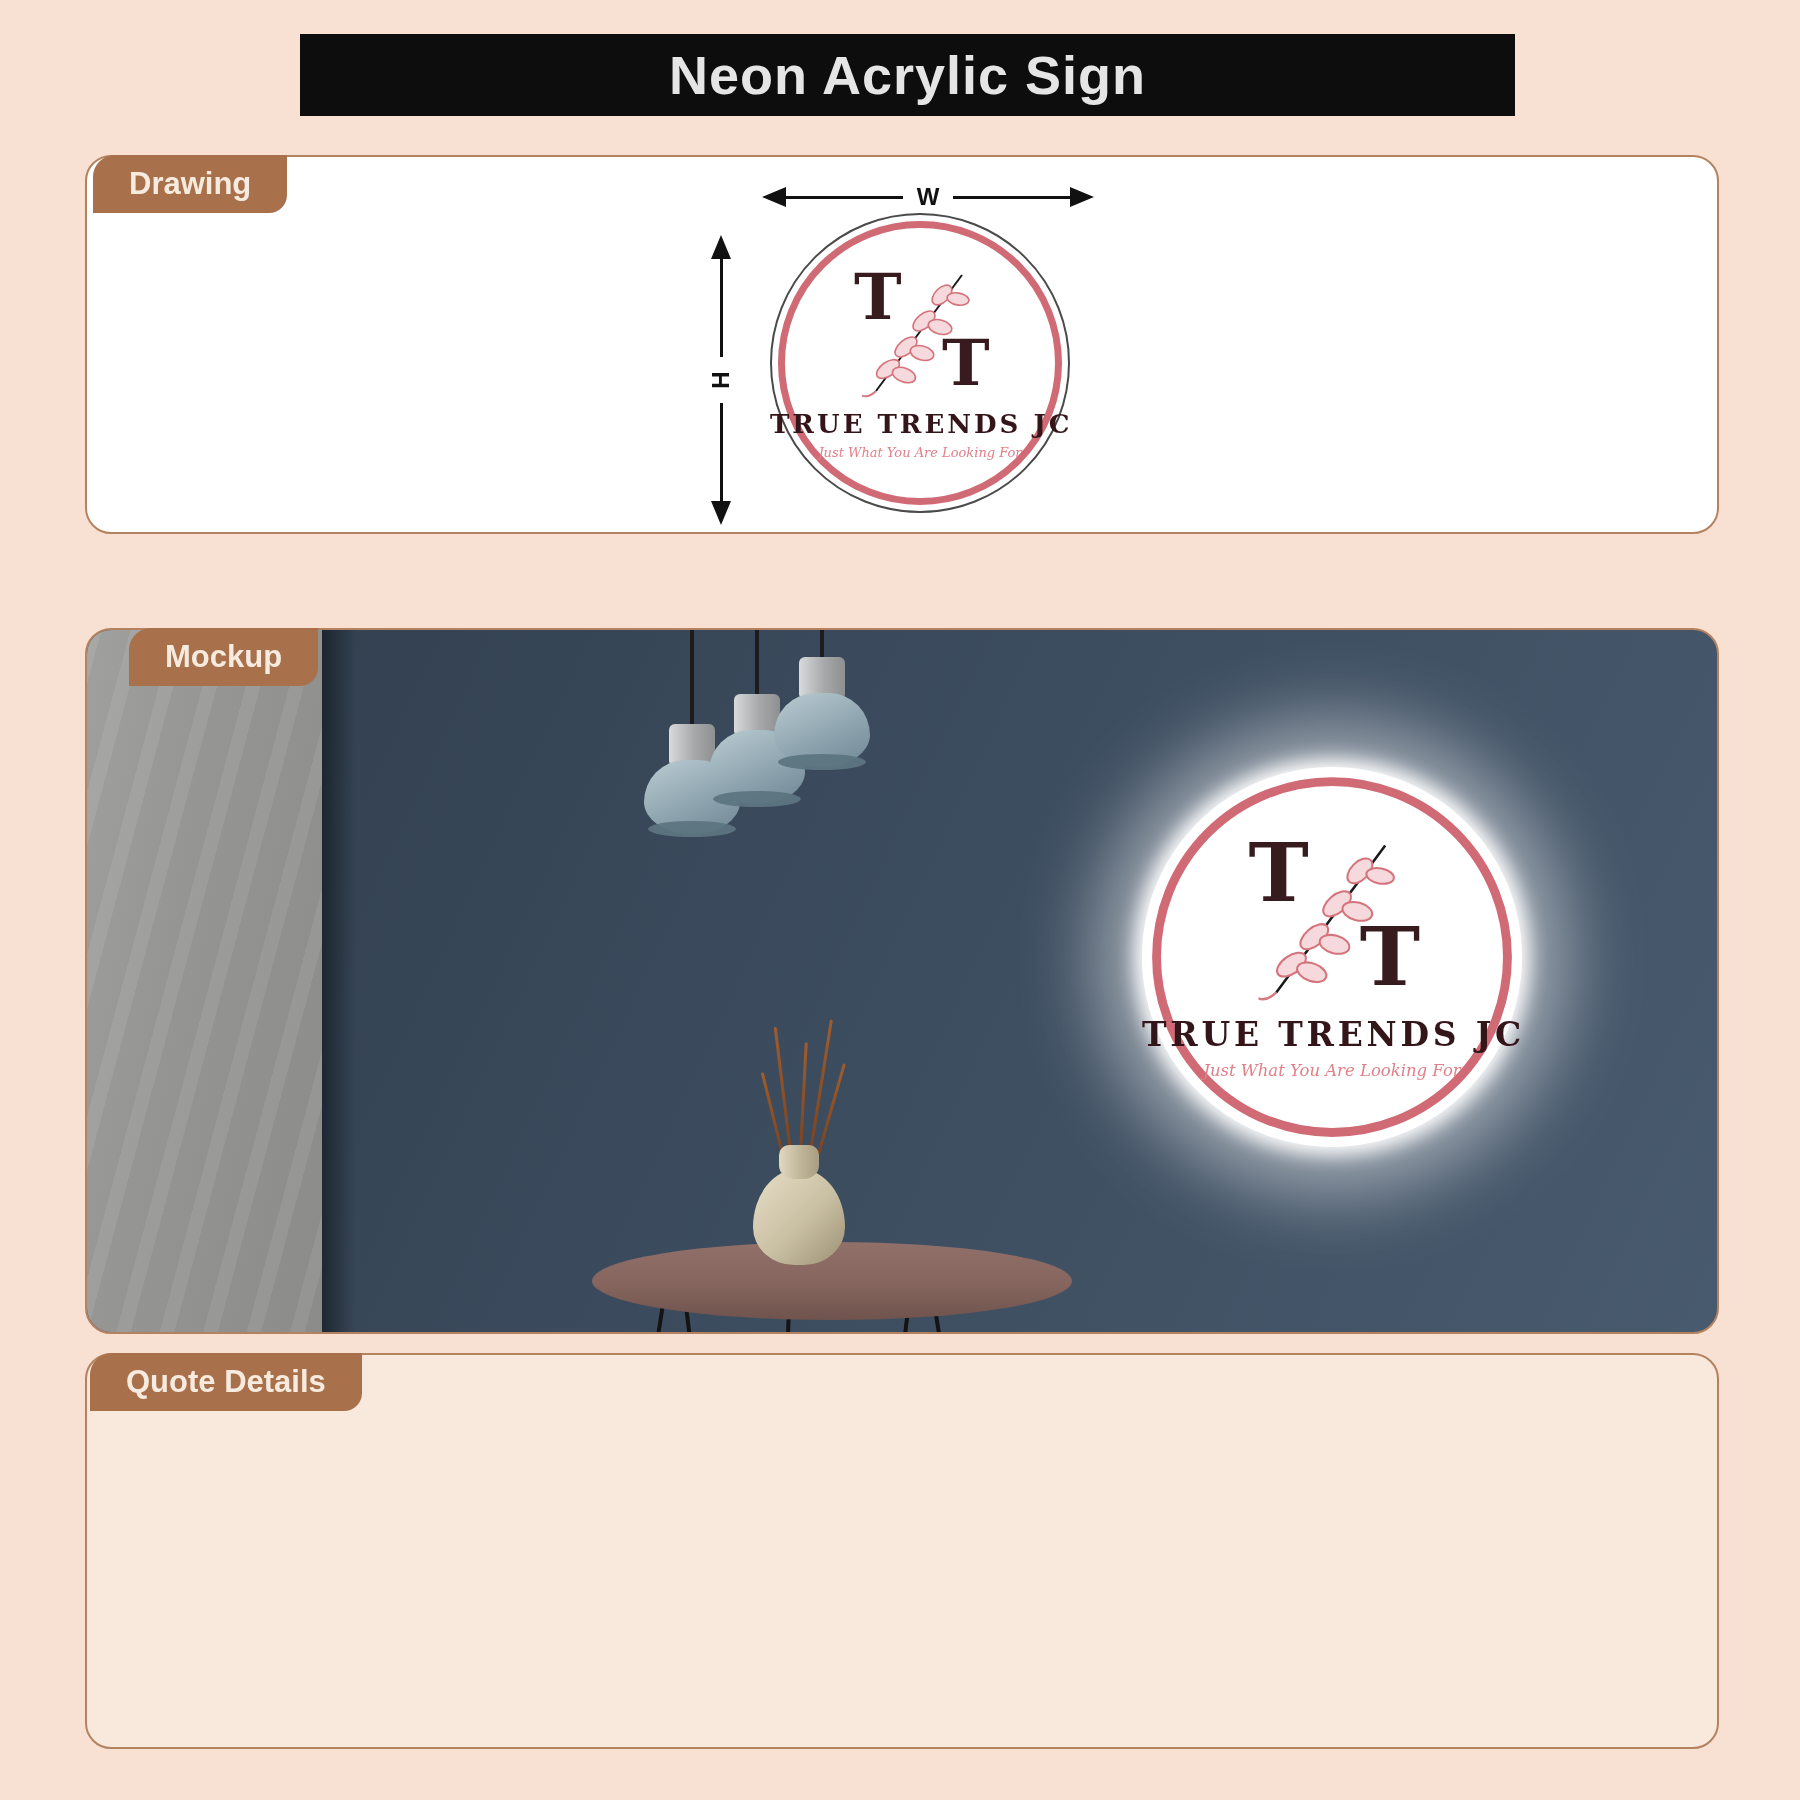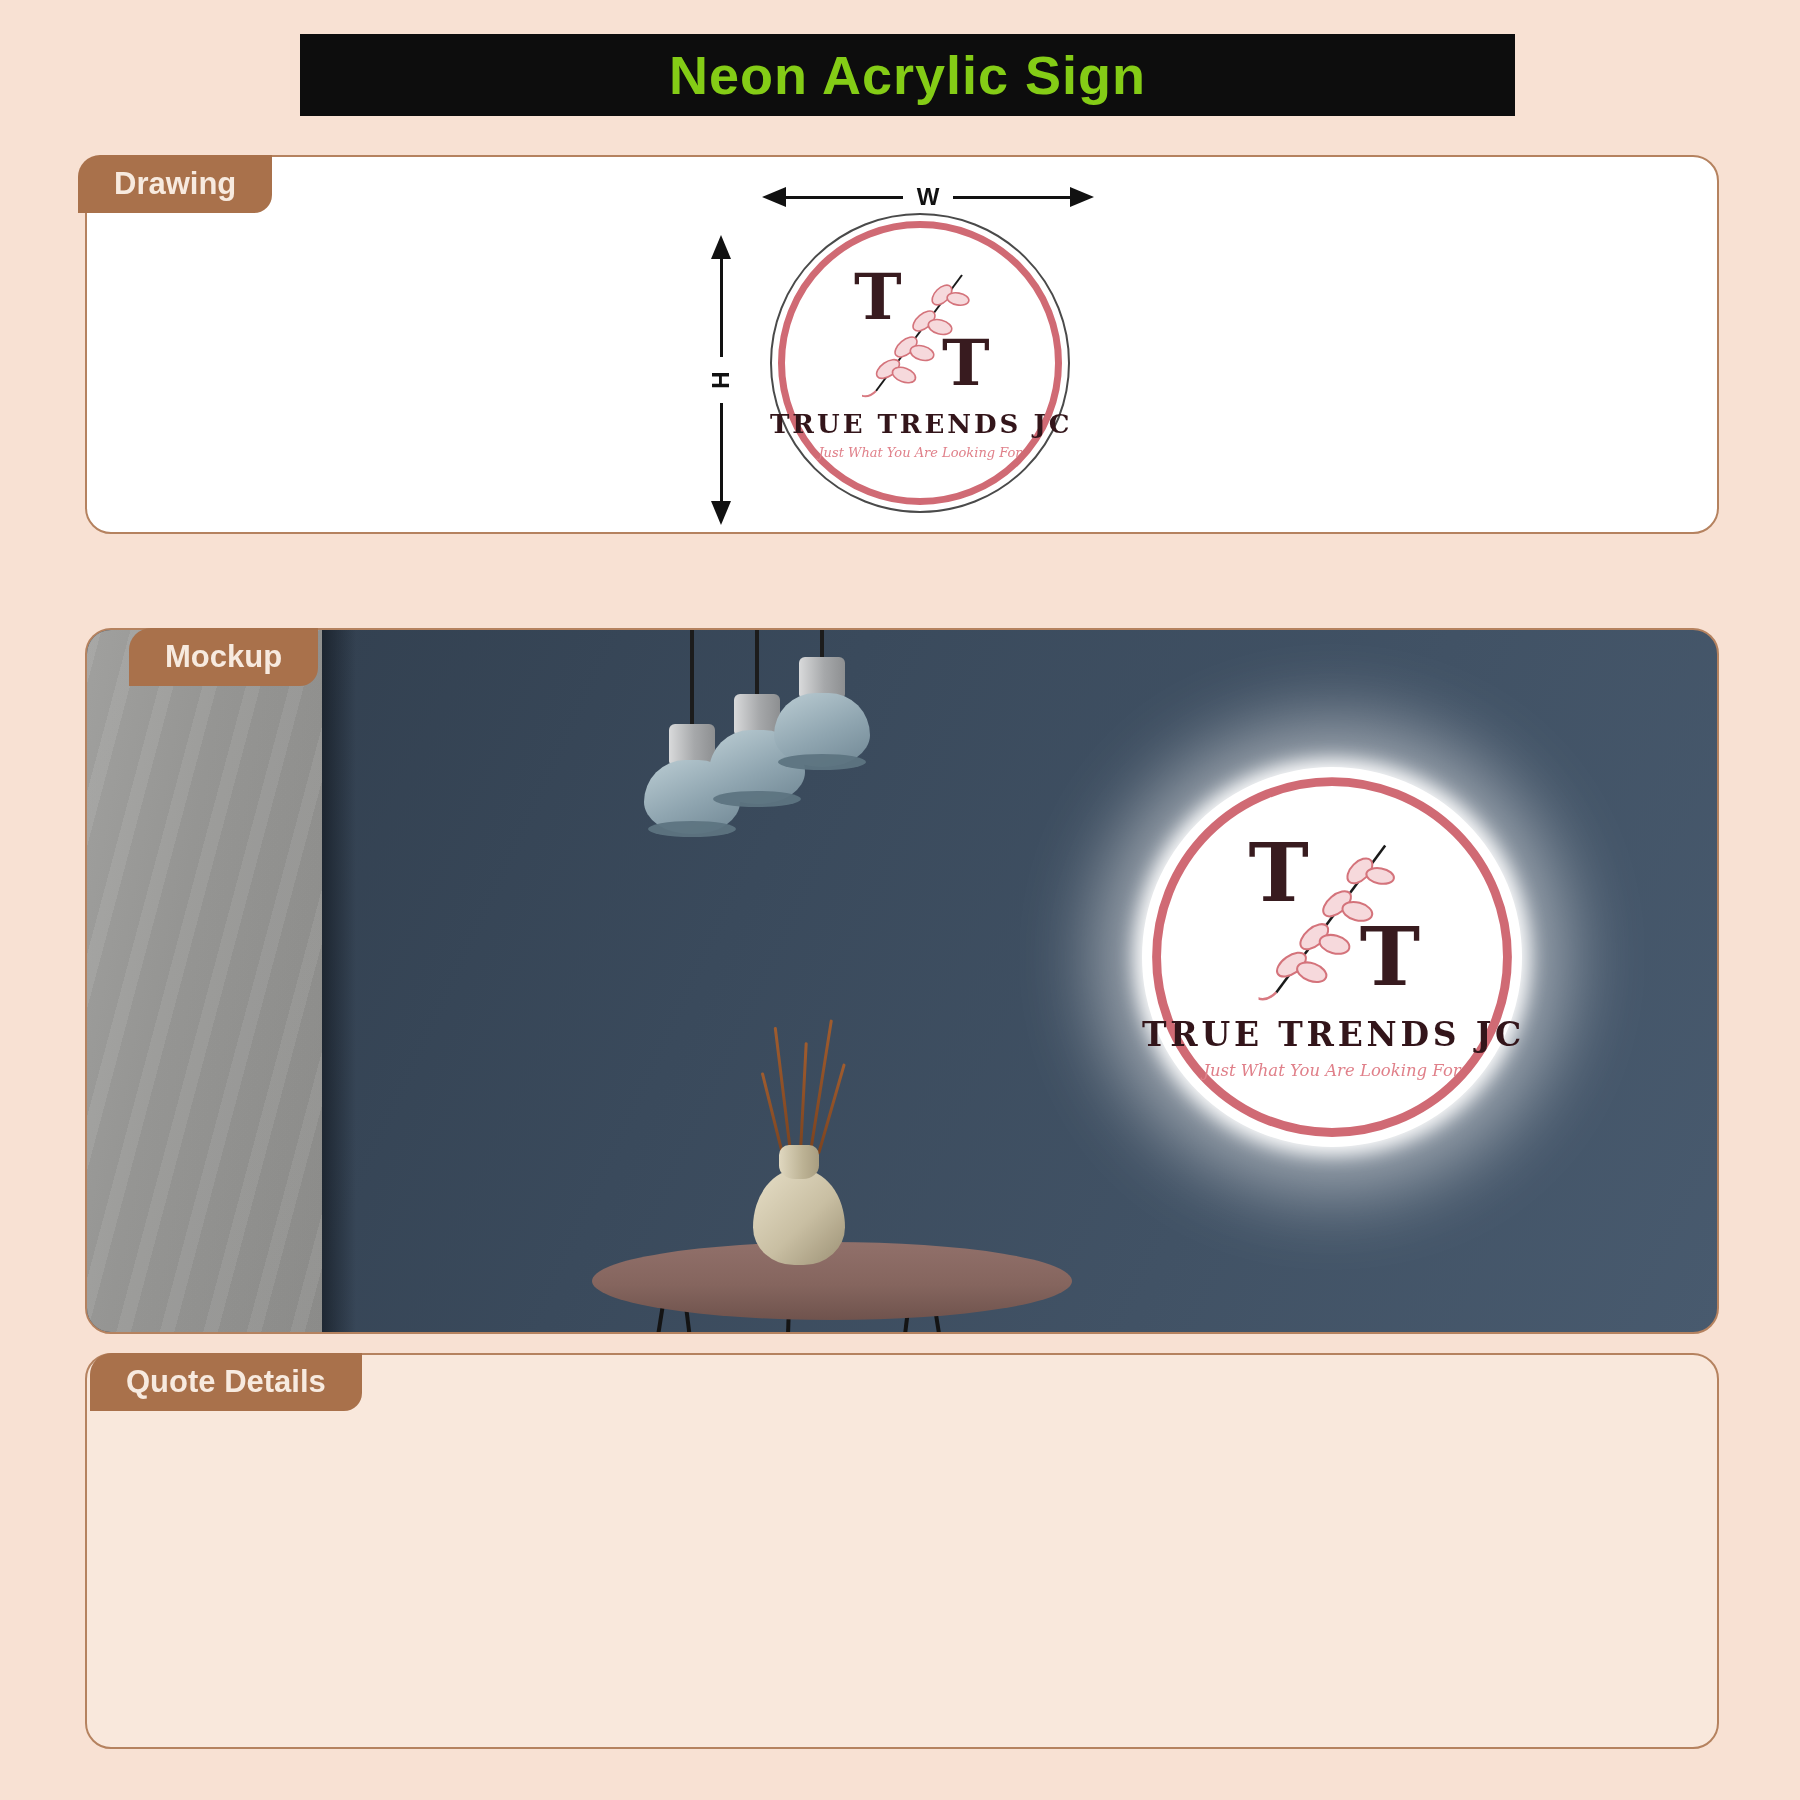--- a/index.html
+++ b/index.html
@@ -2,30 +2,30 @@
 <html><head>
 <meta charset="utf-8">
 <style>
   html,body{margin:0;padding:0;}
   body{width:1800px;height:1800px;background:#f8e1d3;font-family:"Liberation Sans",sans-serif;position:relative;overflow:hidden;}
   .page{position:absolute;inset:0;}
 
   
   .title-bar{position:absolute;left:300px;top:34px;width:1215px;height:82px;background:#0d0d0d;
     display:flex;align-items:center;justify-content:center;}
-  .title-bar span{color:#84cc16;font-size:54px;font-weight:bold;letter-spacing:1px;}
+  .title-bar span{color:#e5e5e5;font-size:54px;font-weight:bold;letter-spacing:1px;}
 
   
   .tab{position:absolute;background:#a9714b;color:#f7eadf;font-weight:bold;font-size:31px;
     display:flex;align-items:center;padding:0 36px;height:58px;border-radius:22px 0 18px 0;z-index:6;}
 
   
   .drawing-panel{position:absolute;left:85px;top:155px;width:1630px;height:375px;background:#ffffff;
     border:2px solid #b5825f;border-radius:26px;}
-  .drawing-tab{left:78px;top:155px;}
+  .drawing-tab{left:93px;top:155px;}
 
   .arrow{position:absolute;display:flex;align-items:center;}
   .arrow .line{flex:1;height:3px;background:#111;}
   .arrow .ah-l{width:0;height:0;border-top:10px solid transparent;border-bottom:10px solid transparent;border-right:24px solid #111;}
   .arrow .ah-r{width:0;height:0;border-top:10px solid transparent;border-bottom:10px solid transparent;border-left:24px solid #111;}
   .arrow .lbl{font-size:24px;font-weight:bold;color:#111;padding:0 14px;}
   .w-arrow{left:675px;top:26px;width:332px;}
   .h-arrow{left:489px;top:209px;width:290px;transform:rotate(-90deg);}
 
   

